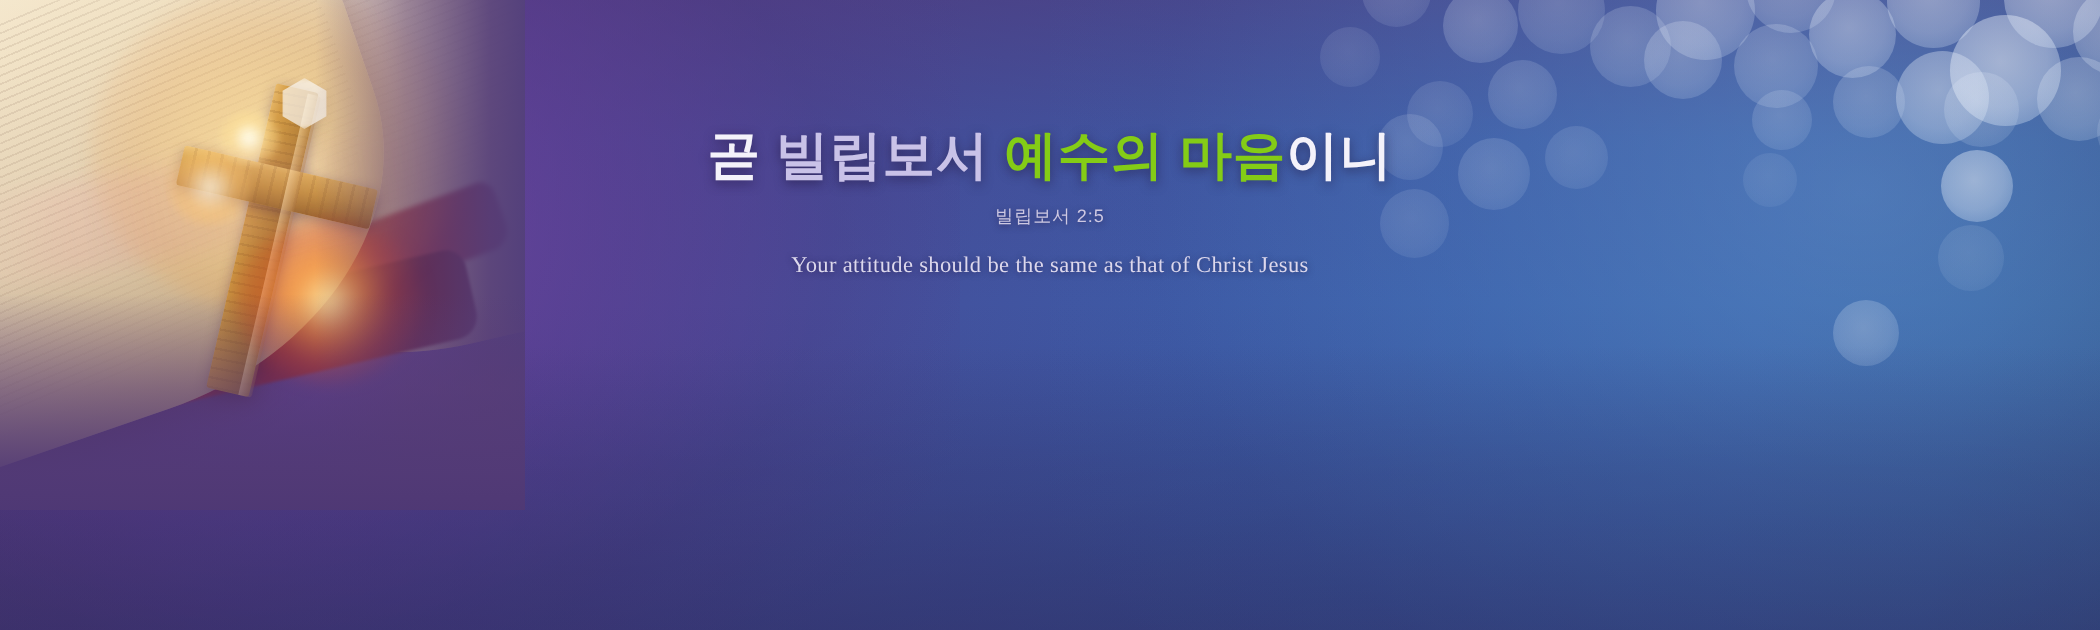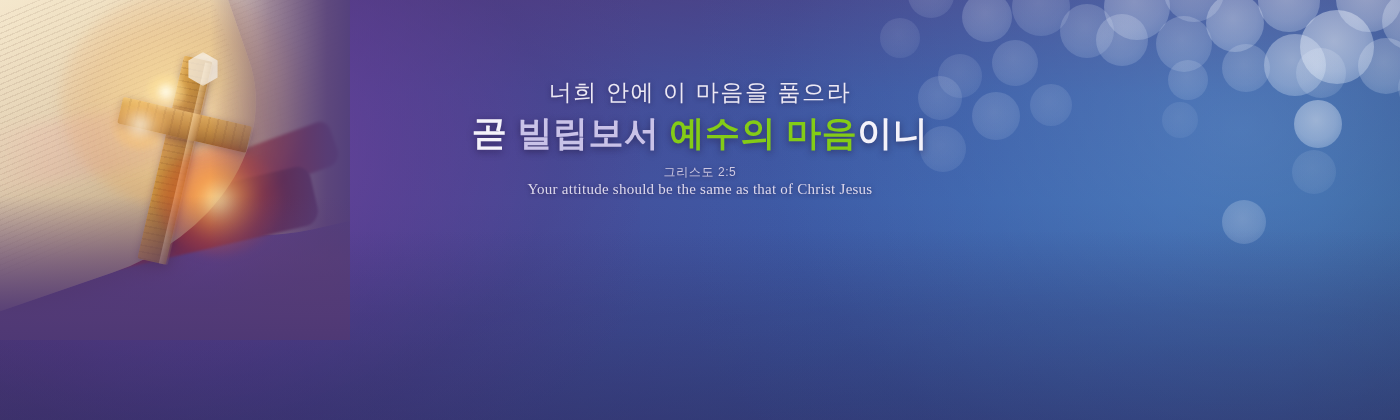--- a/index.html
+++ b/index.html
@@ -318,21 +318,21 @@
   .w-lav   { color: #c9c2e8; }
   .w-pink  { color: #84cc16; }
   .ref {
     margin-top: 9px;
     font-size: 12px;
     color: #cdc8e2;
     letter-spacing: 0.6px;
     text-shadow: 0 1px 4px rgba(30,20,60,0.5);
   }
   .eng {
-    margin-top: 0;
+    margin-top: 16px;
     font-family: "Liberation Serif", "DejaVu Serif", serif;
     font-size: 15px;
     color: #ddd8ec;
     letter-spacing: 0.25px;
     text-shadow: 0 1px 4px rgba(30,20,60,0.5);
   }
 </style>
 </head>
 <body>
 
@@ -405,19 +405,18 @@
       <div class="glow-warm glow-b"></div>
       <div class="hex-flare"></div>
 
       <div class="photo-streak"></div>
       <div class="photo-fade-r"></div>
       <div class="photo-fade-b"></div>
     </div>
   </div>
 
   <div class="verse-block">
-    <div class="line1">너희 안에 이 마음을 품으라</div>
     <div class="line2" id="verse-line-2"><span class="w-white">곧 </span><span class="w-lav">빌립보서 </span><span class="w-pink">예수의 </span><span class="w-pink">마음</span><span class="w-white">이니</span></div>
-    <div class="ref">그리스도 2:5</div>
+    <div class="ref">빌립보서 2:5</div>
     <div class="eng">Your attitude should be the same as that of Christ Jesus</div>
   </div>
 
 </div>
 
 </body></html>

